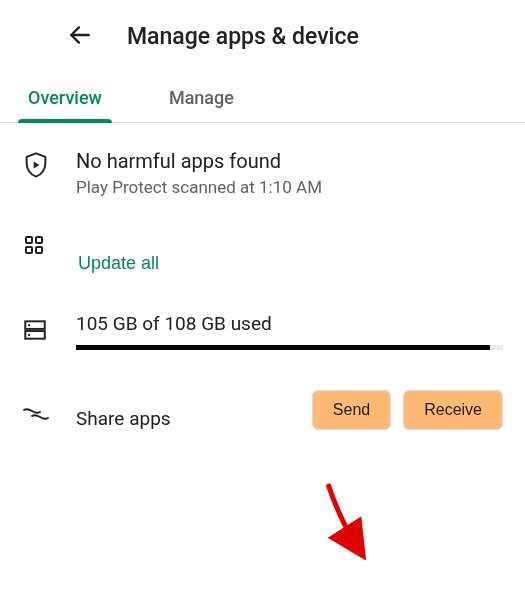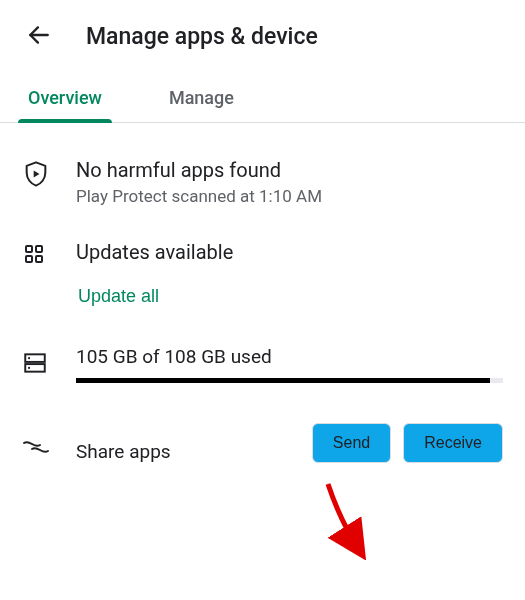--- a/index.html
+++ b/index.html
@@ -8,20 +8,21 @@
       width: 525px;
       height: 600px;
       background: #fff;
       color: #202124;
       overflow: hidden;
     }
     .header {
       display: flex;
       align-items: center;
       padding: 16px 20px 18px 20px;
+      margin-left: 41px;
     }
     .back-btn {
       background: none;
       border: none;
       cursor: pointer;
       padding: 6px;
       margin-right: 28px;
       color: #202124;
     }
     .title {
@@ -54,21 +55,20 @@
       background: #02875f;
       border-radius: 4px 4px 0 0;
     }
     .content {
       padding: 26px 22px 0 22px;
     }
     .row {
       display: flex;
       align-items: flex-start;
       margin-bottom: 34px;
-      margin-top: 9px;
     }
     .row-icon {
       width: 54px;
       flex-shrink: 0;
       padding-top: 2px;
       color: #202124;
     }
     .row-body { flex: 1; }
     .row-title {
       font-size: 20px;
@@ -118,21 +118,21 @@
       display: flex;
       align-items: flex-end;
     }
     .share-text {
       font-size: 19px;
       color: #202124;
       flex: 1;
     }
     .outlined-btn {
       border: 1px solid #dadce0;
-      background: #0ea5e9;
+      background: #fdba74;
       border-radius: 6px;
       padding: 10px 20px;
       font-size: 16px;
       color: #202124;
       cursor: pointer;
       margin-left: 12px;
     }
     .annotation-arrow {
       position: absolute;
       pointer-events: none;
@@ -177,21 +177,20 @@
   <div class="row">
     <div class="row-icon">
       <svg width="24" height="24" viewBox="0 0 24 24" fill="none" stroke="currentColor" stroke-width="2" stroke-linejoin="round">
           <rect x="4" y="4" width="6" height="6" rx="1"></rect>
           <rect x="14" y="4" width="6" height="6" rx="1"></rect>
           <rect x="4" y="14" width="6" height="6" rx="1"></rect>
           <rect x="14" y="14" width="6" height="6" rx="1"></rect>
         </svg>
     </div>
     <div class="row-body">
-      <div class="row-title">Updates available</div>
       <div class="actions">
         <button class="link-btn">Update all</button>
       </div>
     </div>
   </div>
 
   <div class="storage-row">
     <div class="row-icon">
       <svg width="26" height="26" viewBox="0 0 24 24" fill="none" stroke="currentColor" stroke-width="1.8">
           <rect x="3" y="4" width="18" height="7"></rect>

